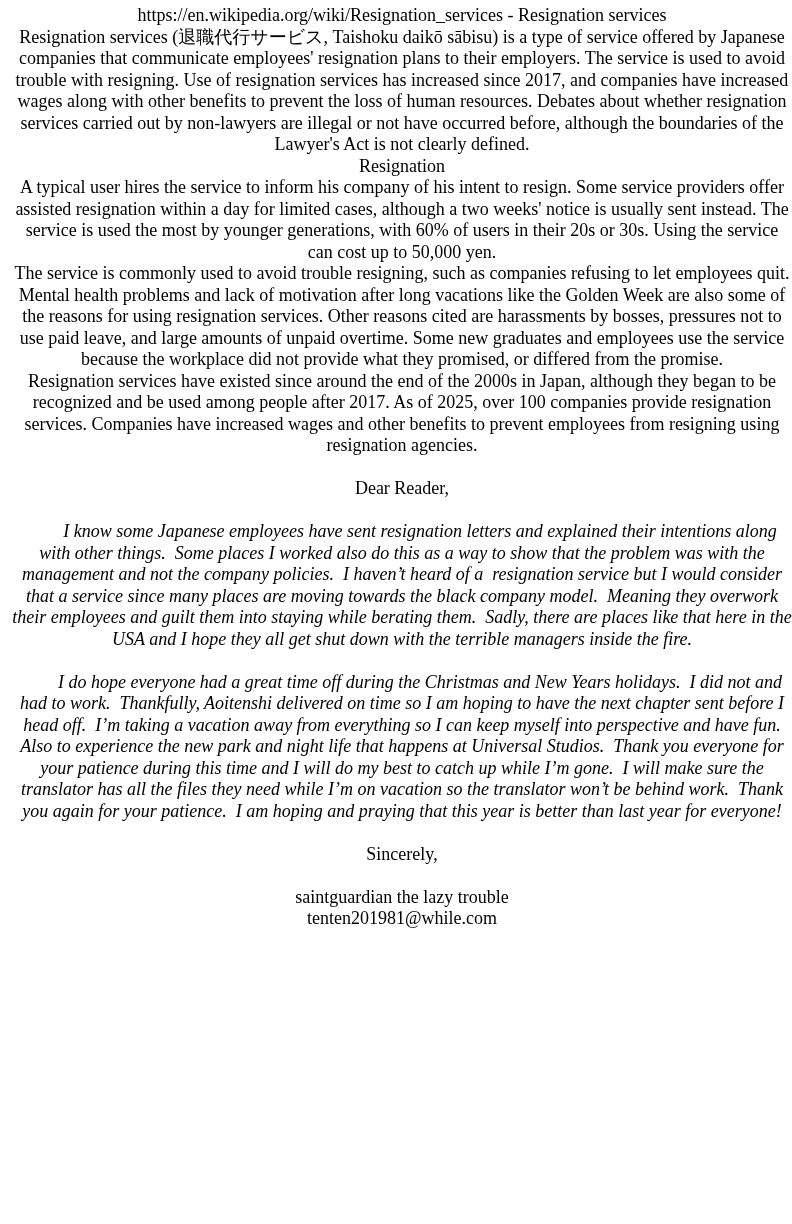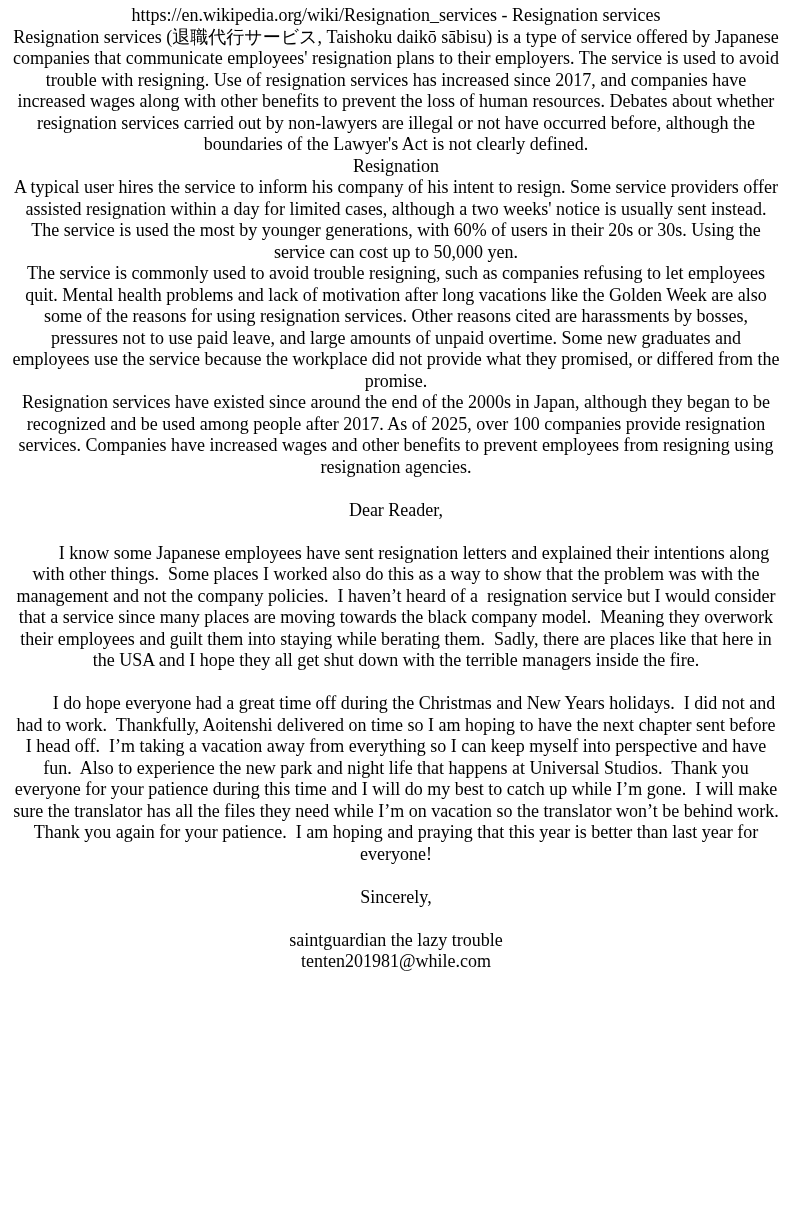--- a/index.html
+++ b/index.html
@@ -9,21 +9,21 @@
   }
   body {
     width: 792px;
     height: 1224px;
     overflow: hidden;
   }
   .doc {
     box-sizing: border-box;
     width: 792px;
     height: 953px;
-    padding: 5px 12px 0 12px;
+    padding: 5px 0 0 12px;
     font-family: "Liberation Serif", serif;
     font-size: 18px;
     line-height: 21.5px;
     color: #000000;
   }
   .wiki-section {
     text-align: center;
   }
   .wiki-section > div {
     margin: 0;
@@ -33,20 +33,21 @@
   }
   .salutation,
   .letter-par,
   .closing,
   .sig-block {
     margin-top: 21.5px;
   }
   .letter-par {
     text-indent: 36px;
     white-space: pre-wrap;
+    font-style: italic;
   }
 </style>
 </head>
 <body>
 
 <div class="doc">
 
   <div class="wiki-section">
     <div>https://en.wikipedia.org/wiki/Resignation_services - Resignation services</div>
     <div>Resignation services (退職代行サービス, Taishoku daikō sābisu) is a type of service offered by Japanese companies that communicate employees' resignation plans to their employers. The service is used to avoid trouble with resigning. Use of resignation services has increased since 2017, and companies have increased wages along with other benefits to prevent the loss of human resources. Debates about whether resignation services carried out by non-lawyers are illegal or not have occurred before, although the boundaries of the Lawyer's Act is not clearly defined.</div>

